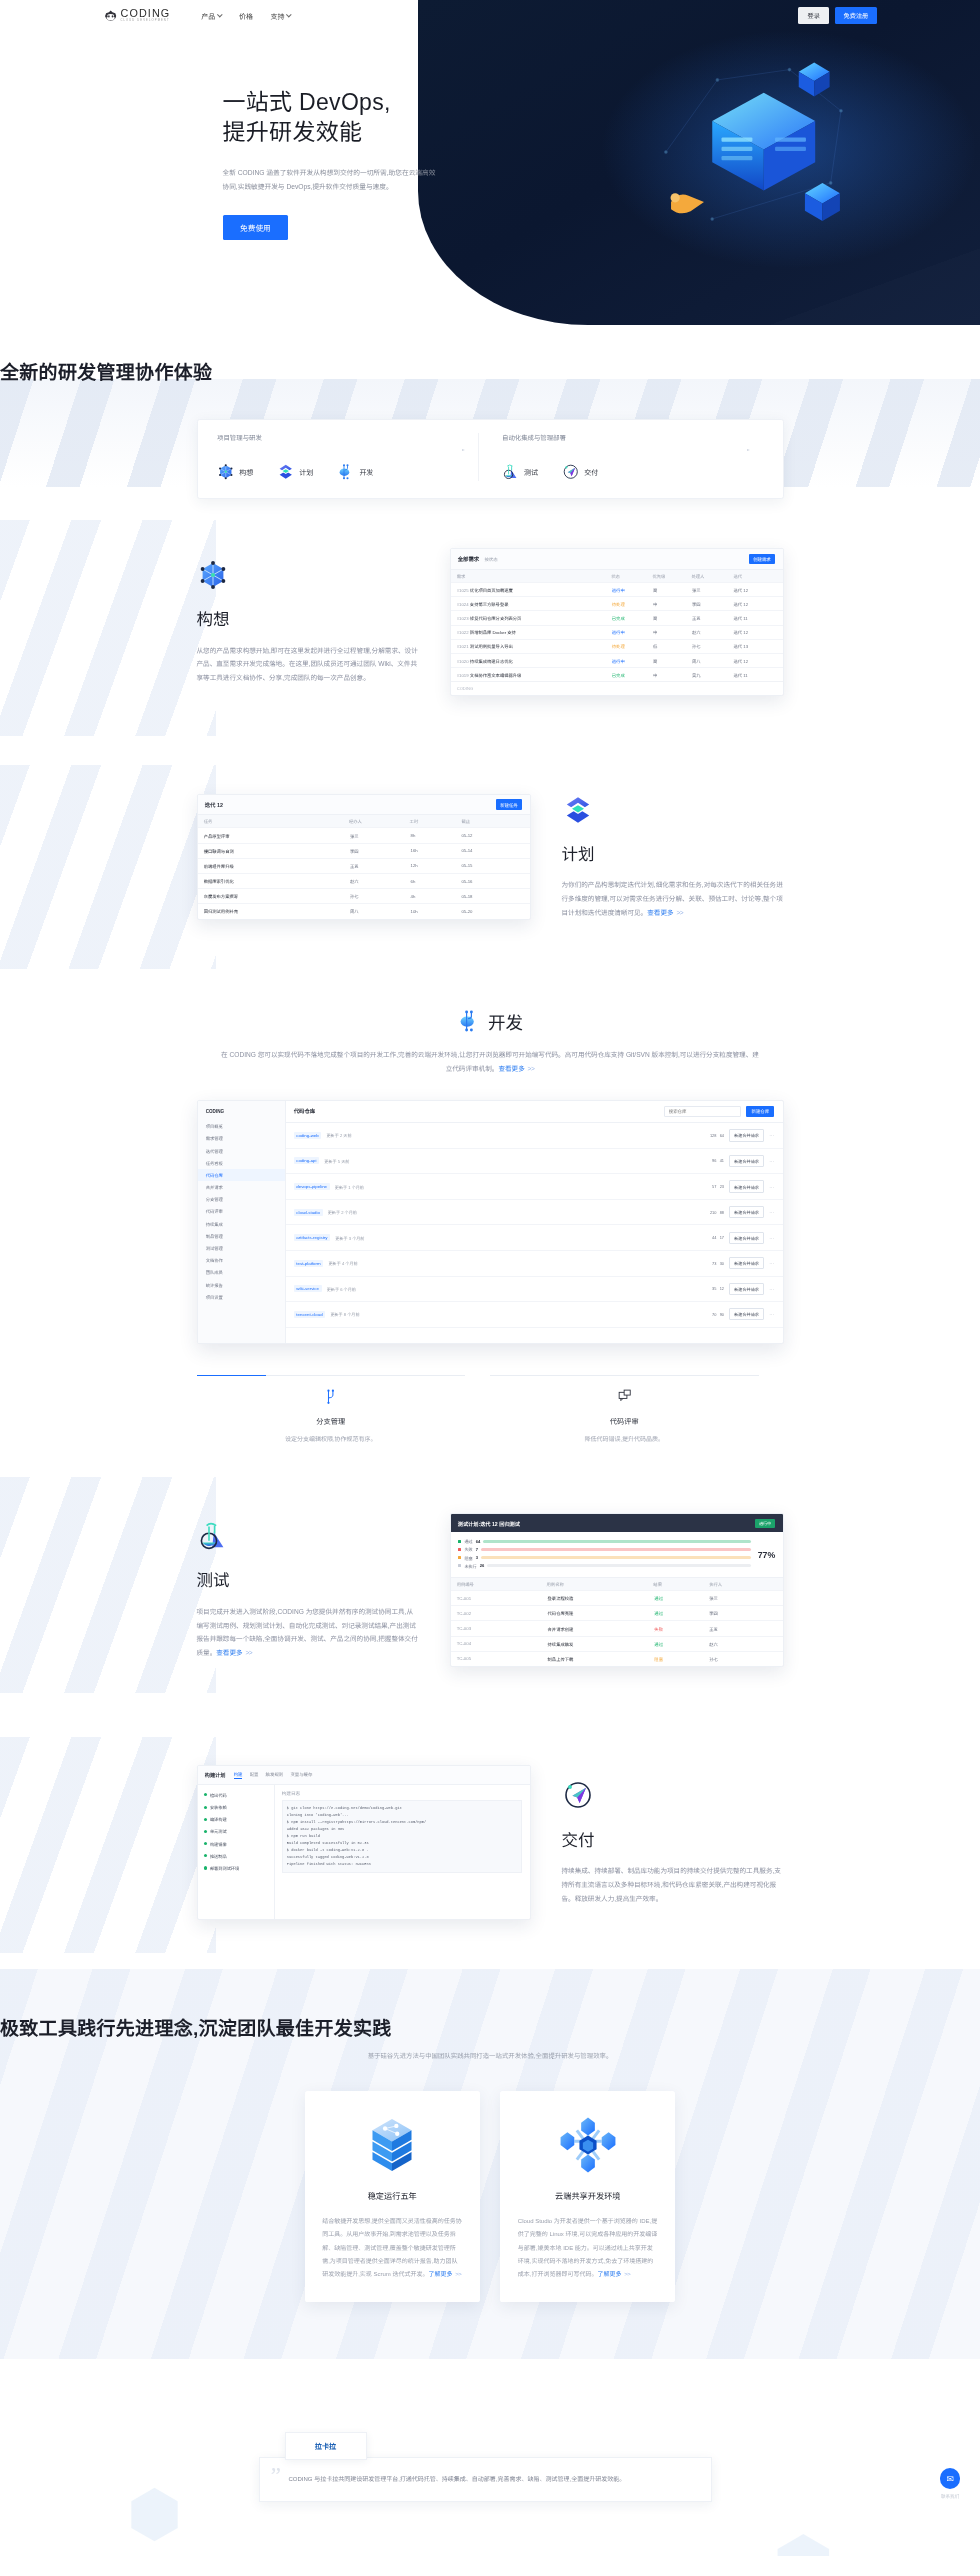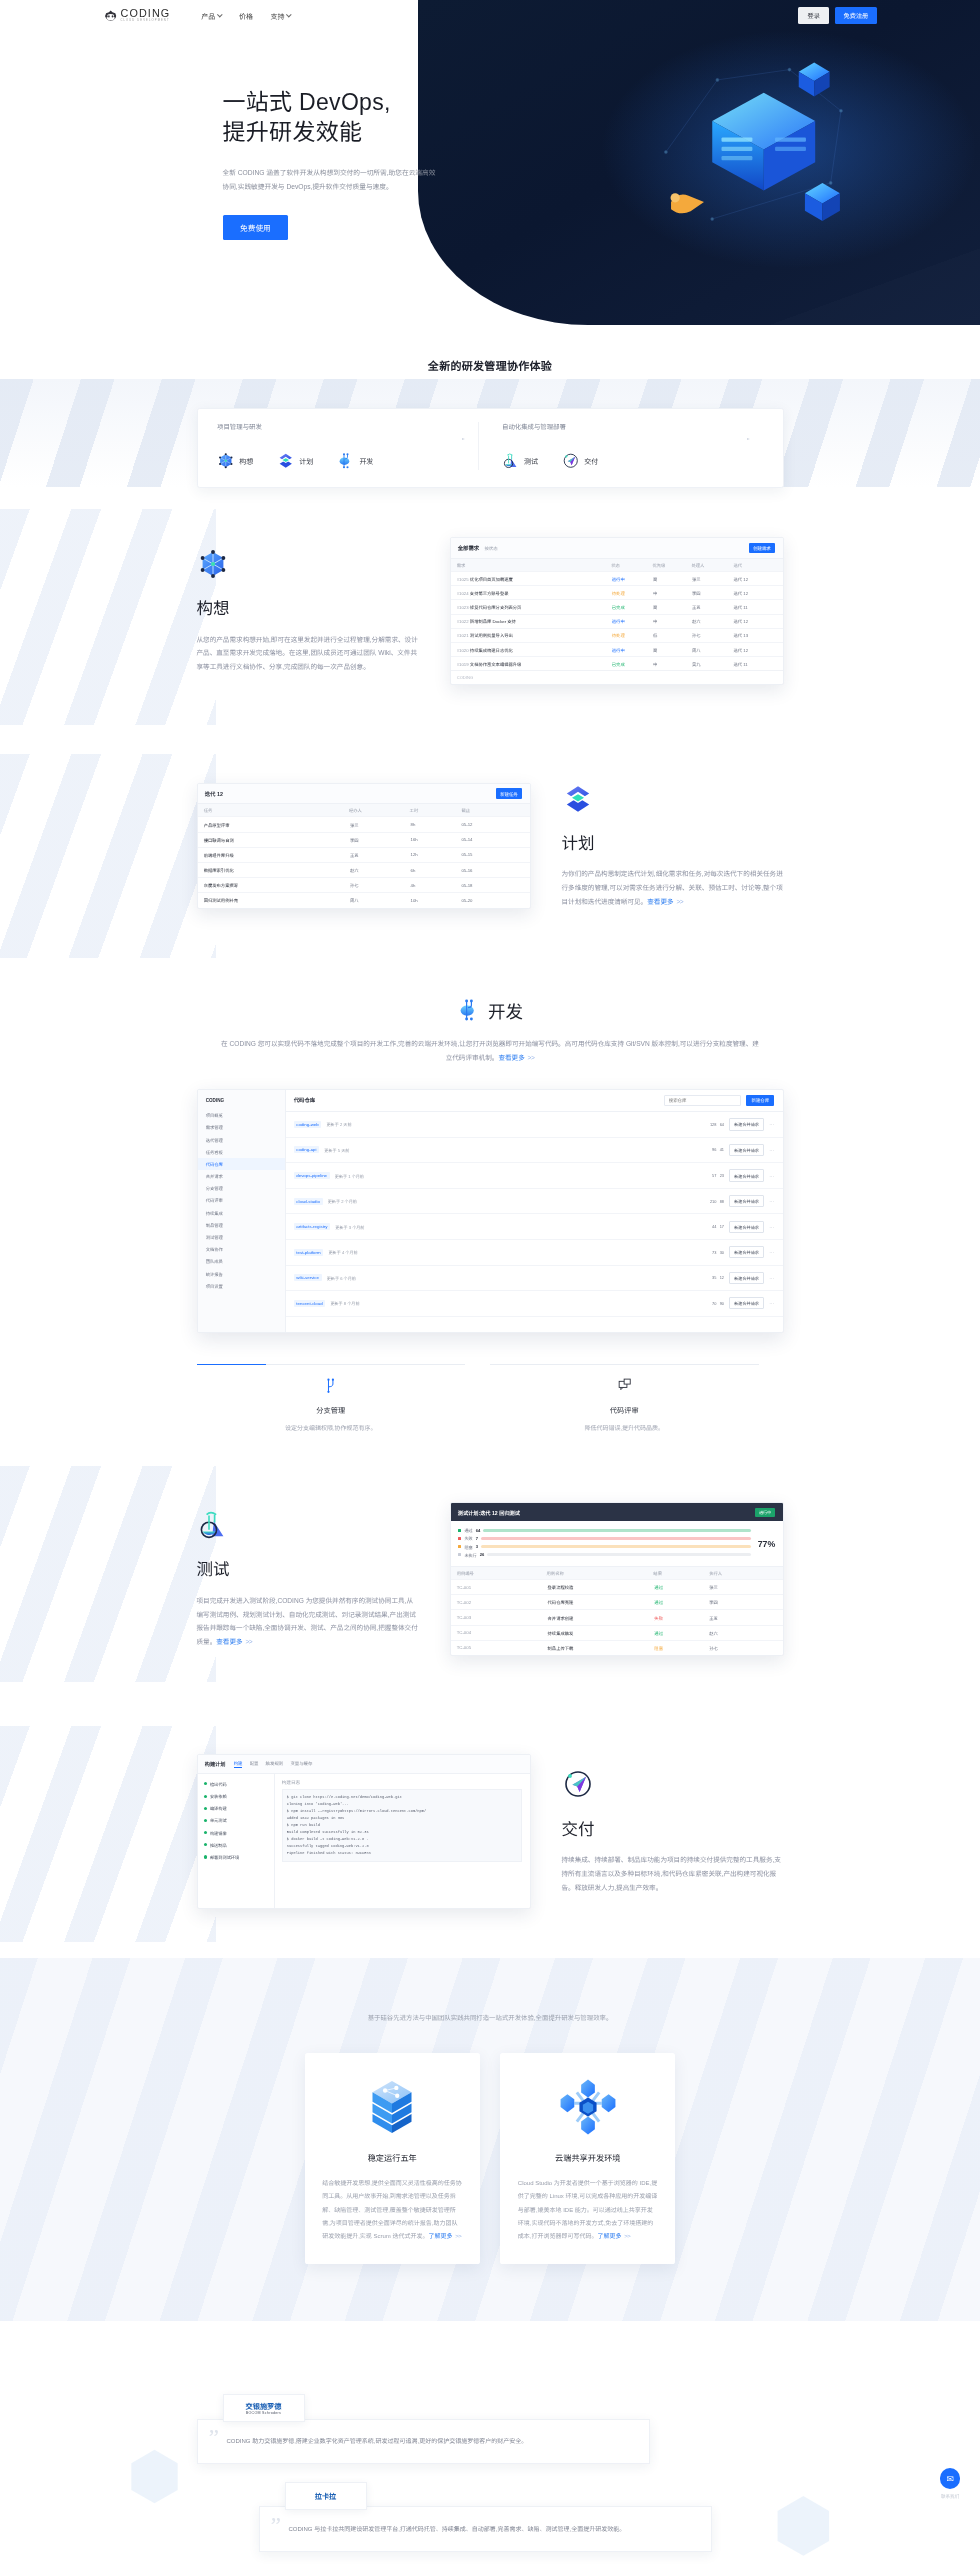--- a/index.html
+++ b/index.html
@@ -47,21 +47,21 @@
       linear-gradient(-20deg, rgba(255,255,255,.02) 0 72px, transparent 72px 185px);
     opacity:.8;
   }
   .hero-ill{ position:absolute; right:103px; top:49px; width:242px; height:206px;}
   .hero-text{ position:absolute; left:calc((980px - 587px)/2 + 26px); top:87px; width:289px; z-index:5;}
   .hero-h1{ font-size:23px; line-height:1.32; font-weight:400; color:#1a1d26; letter-spacing:0.3px;}
   .hero-p{ margin-top:18.5px; font-size:6.7px; line-height:2.05; color:#8a8f9c; max-width:216px;}
   .hero-btn{ margin-top:21.6px; background:#1a6eff; color:#fff; border:0; border-radius:1.5px; padding:6.7px 17.5px; font-size:7.7px; cursor:pointer; font-family:inherit;}
 
   
-  .sec-title{ text-align:center; font-size:11px; font-weight:700; color:#1c1f2a; letter-spacing:0.3px;}
+  .sec-title{ font-size:19px; font-weight:700; color:#1c1f2a; letter-spacing:0.3px;}
   .sec-sub{ text-align:center; font-size:6.4px; color:#9aa0ad; margin-top:11.3px;}
 
   
   .flow-sec{ padding:32px 0 0; position:relative; background:#fff;}
   .flow-bg{ position:absolute; left:0; right:0; top:54px; height:108px;
     background:linear-gradient(180deg,#f3f6fb 0%,#ffffff 100%); z-index:0;}
   .flow-bg:after{ content:""; position:absolute; inset:0;
     background:repeating-linear-gradient(108deg, rgba(226,233,244,.85) 0 32px, rgba(255,255,255,0) 32px 77px);}
   .flow-card{
     position:relative; z-index:3; width:587px; margin:35px auto 0; background:#fff;
@@ -809,20 +809,21 @@
           <path d="M30 11 L13 21 L19 23 Z" fill="#3ddcc0" opacity=".85"></path>
           <circle cx="10" cy="10" r="2.4" fill="#3ddcc0"></circle>
         </svg>
         <h3 class="feat-h">交付</h3>
         <p class="feat-p">持续集成、持续部署、制品库功能为项目的持续交付提供完整的工具服务,支持所有主流语言以及多种目标环境,和代码仓库紧密关联,产出构建可视化报告。释放研发人力,提高生产效率。</p>
       </div>
     </div>
   </section>
 
   <section class="practice">
+    <h2 class="sec-title" style="position:relative">极致工具践行先进理念,沉淀团队最佳开发实践</h2>
     <p class="sec-sub" style="position:relative">基于硅谷先进方法与中国团队实践共同打造一站式开发体验,全面提升研发与管理效率。</p>
     <div class="cards">
       <div class="card">
         <div class="card-ill">
           <svg viewBox="0 0 120 140" width="52" height="62">
             <defs>
                 <linearGradient id="c1" x1="0" y1="0" x2="1" y2="1">
                   <stop offset="0" stop-color="#cfe4fb"></stop>
                   <stop offset="1" stop-color="#8dc2f7"></stop>
                 </linearGradient>
@@ -874,31 +875,20 @@
   <section class="testi">
     <svg class="hexrow" viewBox="0 0 1903 720" preserveAspectRatio="none">
       <g fill="#dceaf8" opacity=".55">
         <path d="M300 250 L345 276 L345 328 L300 354 L255 328 L255 276 Z"></path>
         <path d="M1560 340 L1610 369 L1610 427 L1560 456 L1510 427 L1510 369 Z"></path>
         <path d="M430 540 L470 563 L470 609 L430 632 L390 609 L390 563 Z"></path>
         <path d="M1410 590 L1450 613 L1450 659 L1410 682 L1370 659 L1370 613 Z"></path>
       </g>
     </svg>
     <div class="tlist" id="testi-list">
-        <div class="titem ti-1">
-   <div class="tlogo">
-     <div style="text-align:center">
-              <div style="font-size:7.2px;color:#1a5fb4;font-weight:700">交银施罗德</div>
-     <div style="font-size:3.6px;color:#4a5160;letter-spacing:0.3px">BOCOM Schroders</div>
-            </div>
-   </div>
-   <div class="tbody">
-     <div class="tq">CODING 助力交银施罗德,搭建企业数字化资产管理系统,研发过程可追溯,更好的保护交银施罗德客户的财产安全。</div>
-   </div>
- </div>
         <div class="titem ti-2">
    <div class="tlogo">
      <div style="text-align:center">
               <div style="font-size:7.2px;color:#1a5fb4;font-weight:700">拉卡拉</div>
      </div>
    </div>
    <div class="tbody">
      <div class="tq">CODING 与拉卡拉共同建设研发管理平台,打通代码托管、持续集成、自动部署,完善需求、缺陷、测试管理,全面提升研发效能。</div>
    </div>
  </div>

